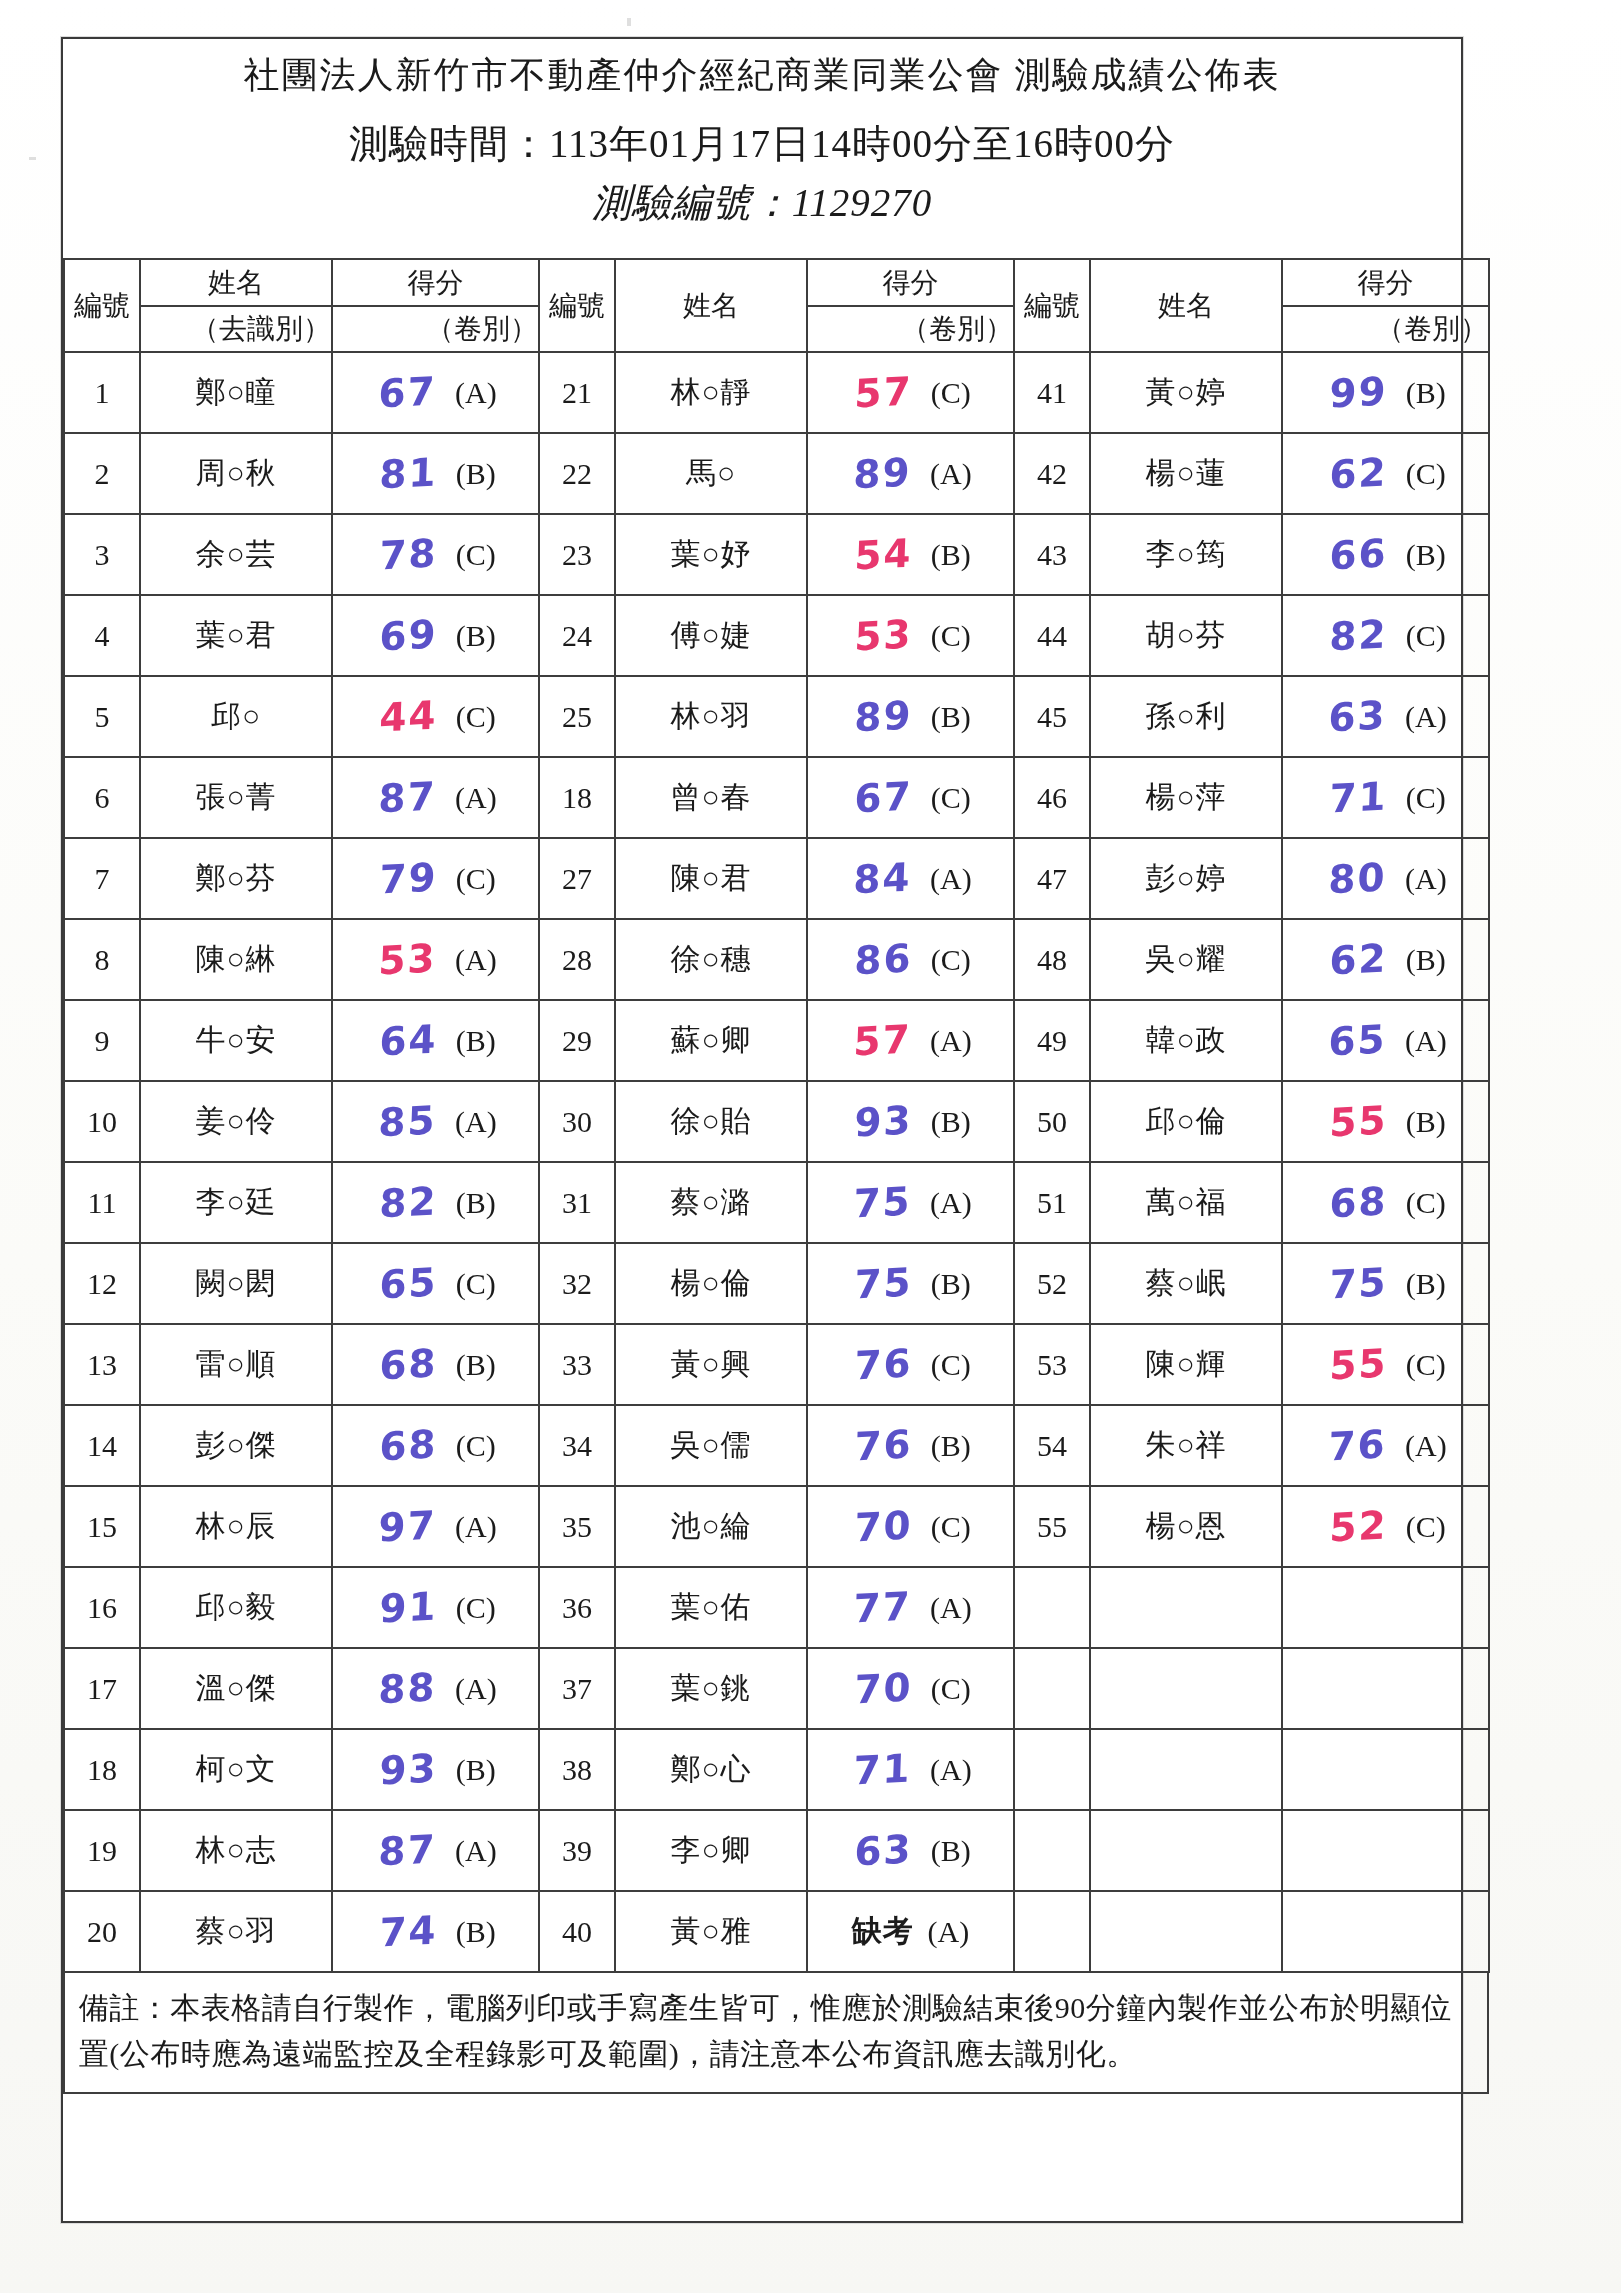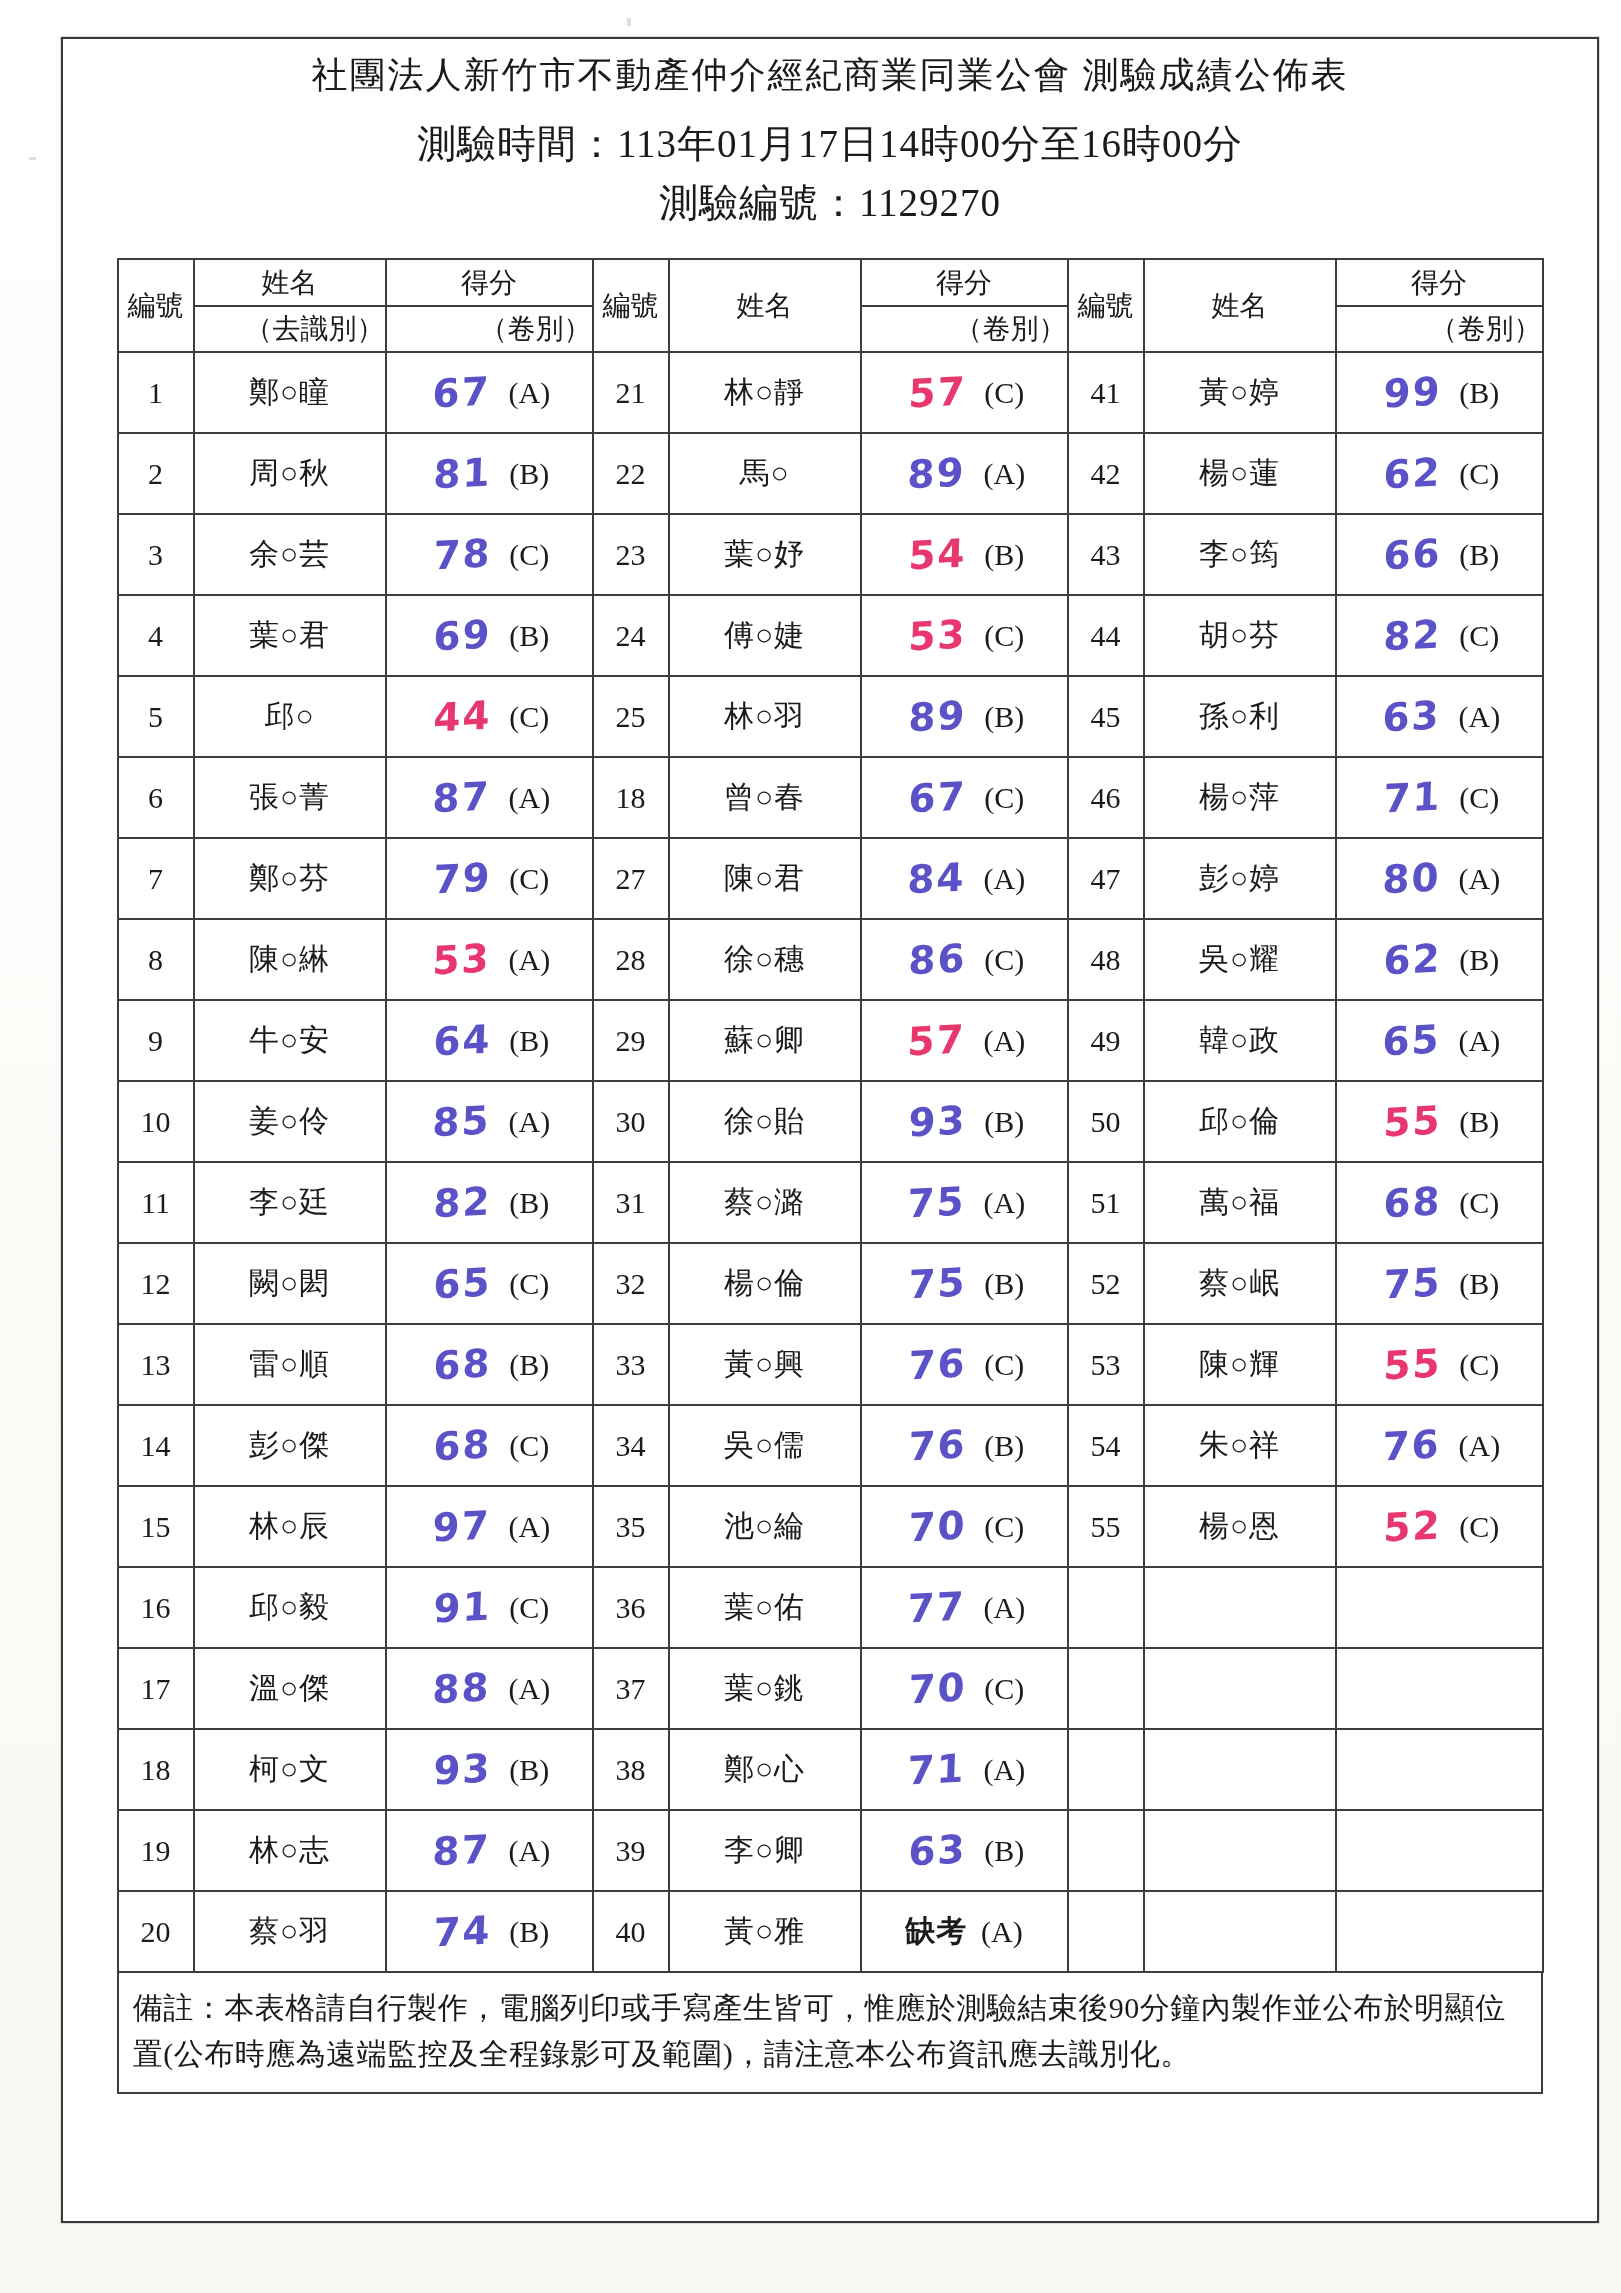--- a/index.html
+++ b/index.html
@@ -16,21 +16,21 @@
   .page{
     position:absolute;inset:0;
     background:
       linear-gradient(180deg,#ffffff 0%,#fbfbf8 55%,#f7f7f4 100%);
   }
   .scan-speck{position:absolute;background:#b9b9b9;opacity:.45;}
 
   .sheet{
     position:absolute;
     left:61px;top:37px;
-    width:1538px;
+    width:1402px;
     height:2186px;
     box-sizing:border-box;
     border:2.9px solid #3a3a3a;
     background:#ffffff;
     box-shadow:0 0 0 1px #dcdcdc;
   }
 
   
   .head{
     padding:13.7px 9.8px 5.9px 9.8px;
@@ -49,20 +49,21 @@
     line-height:1.45;
     margin-top:18px;
     white-space:nowrap;
   }
   .title-sub2{
     font-size:39px;
     letter-spacing:1px;
     line-height:1.4;
     margin-top:3.9px;
     white-space:nowrap;
+    font-style:italic;
   }
 
   
   table.grid{
     border-collapse:collapse;
     width:1426px;
     margin:21.6px auto 0 auto;
     table-layout:fixed;
   }
   table.grid td,table.grid th{

